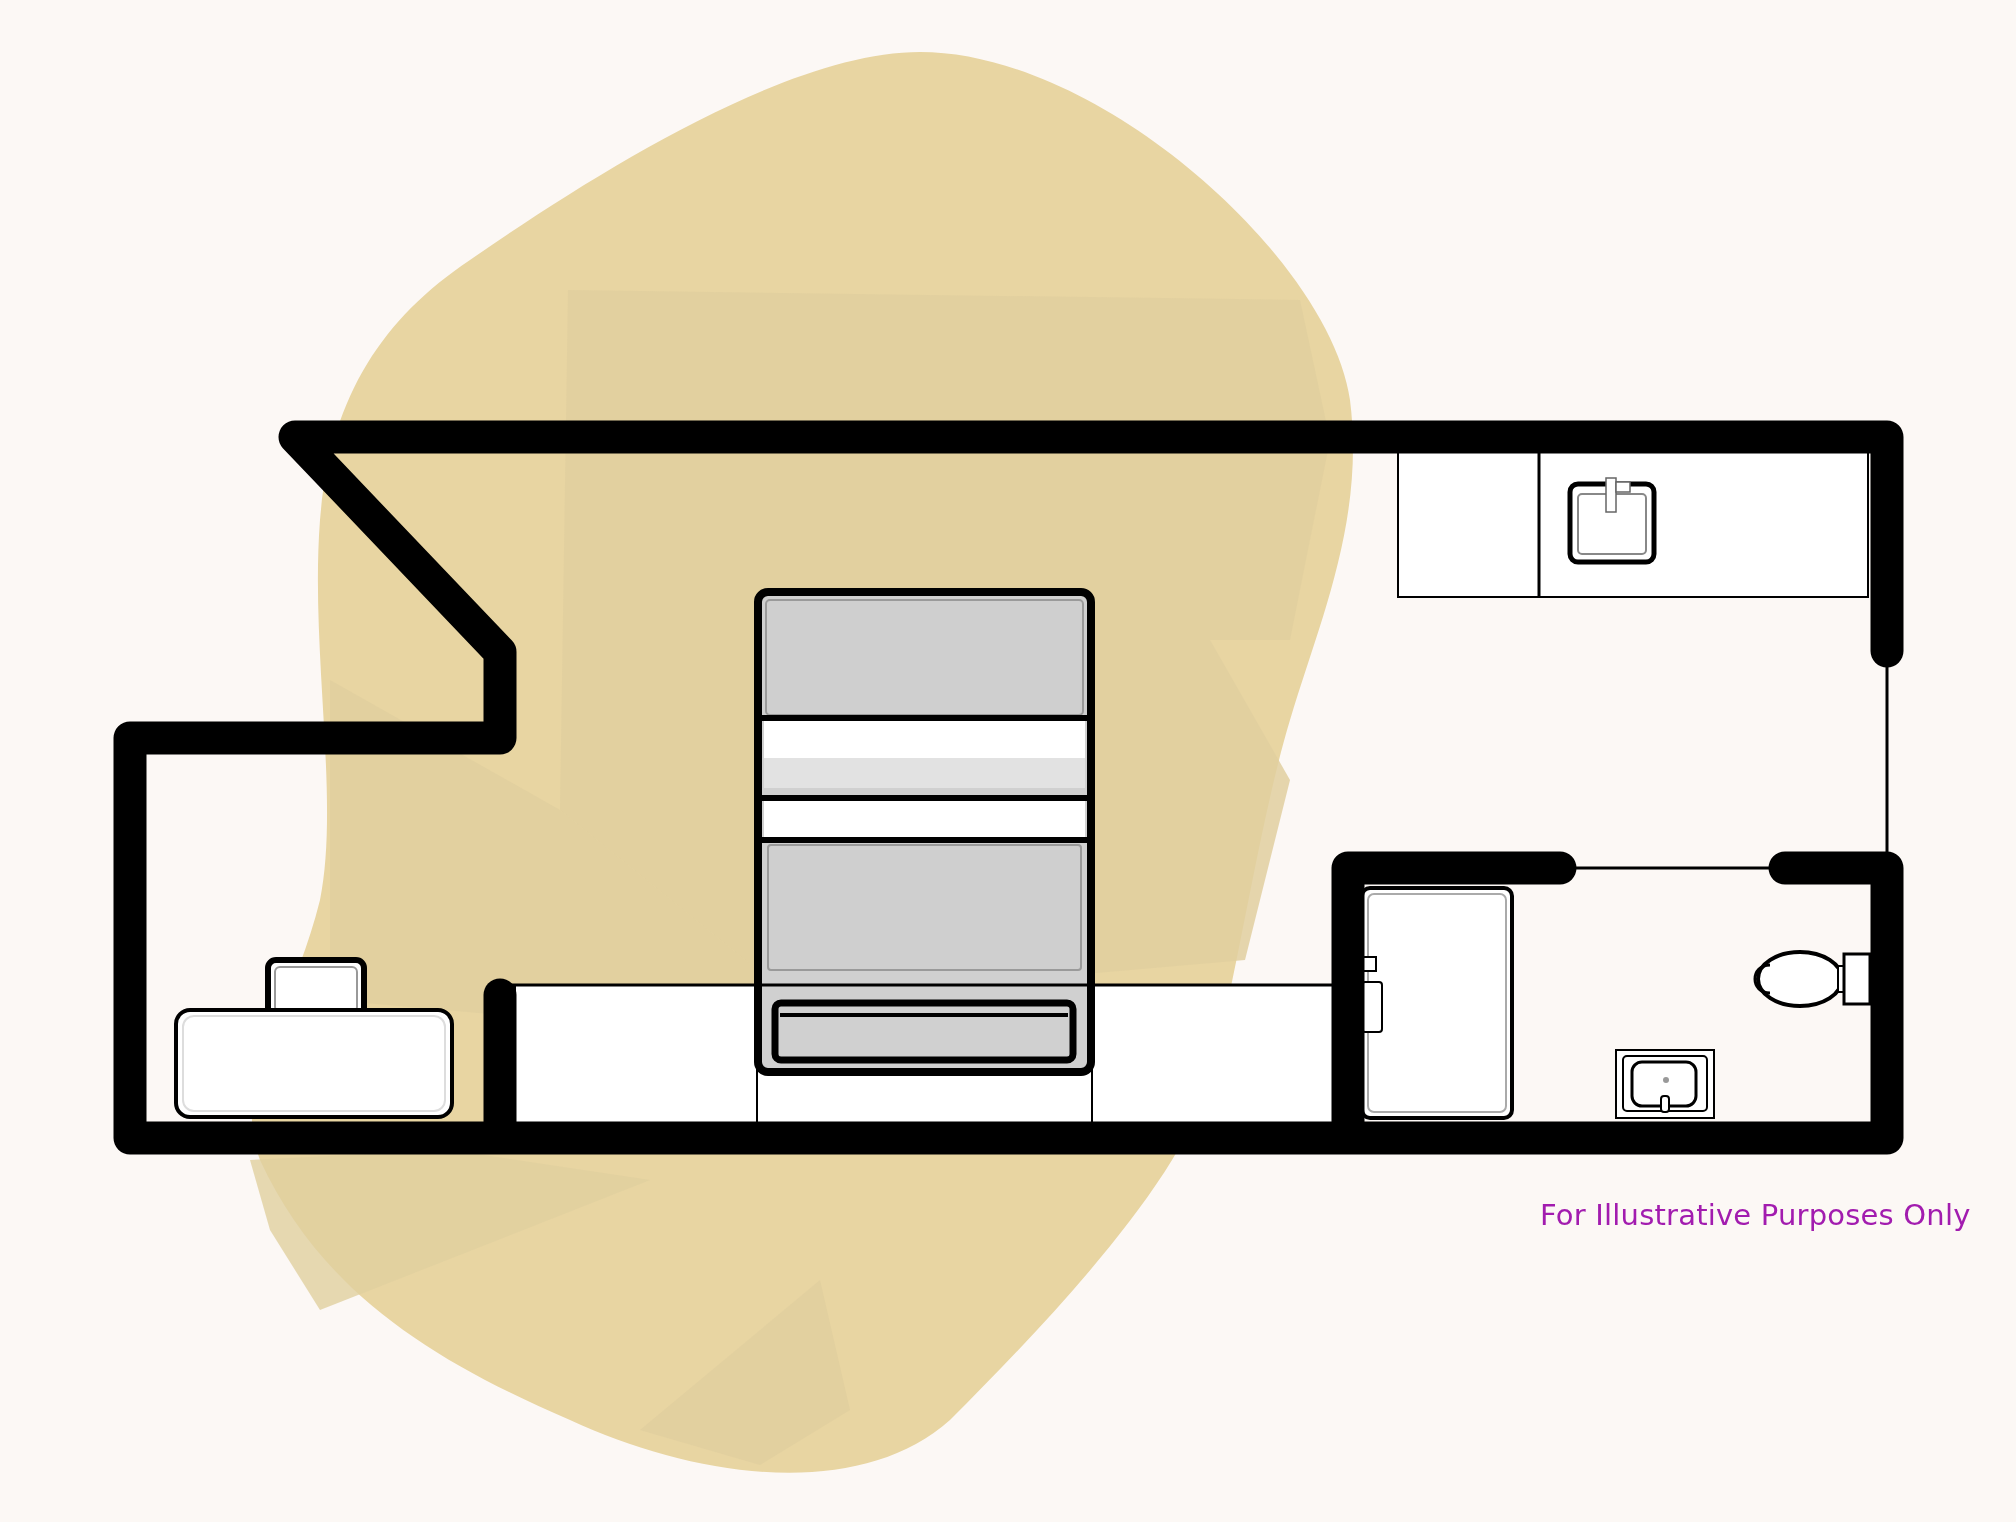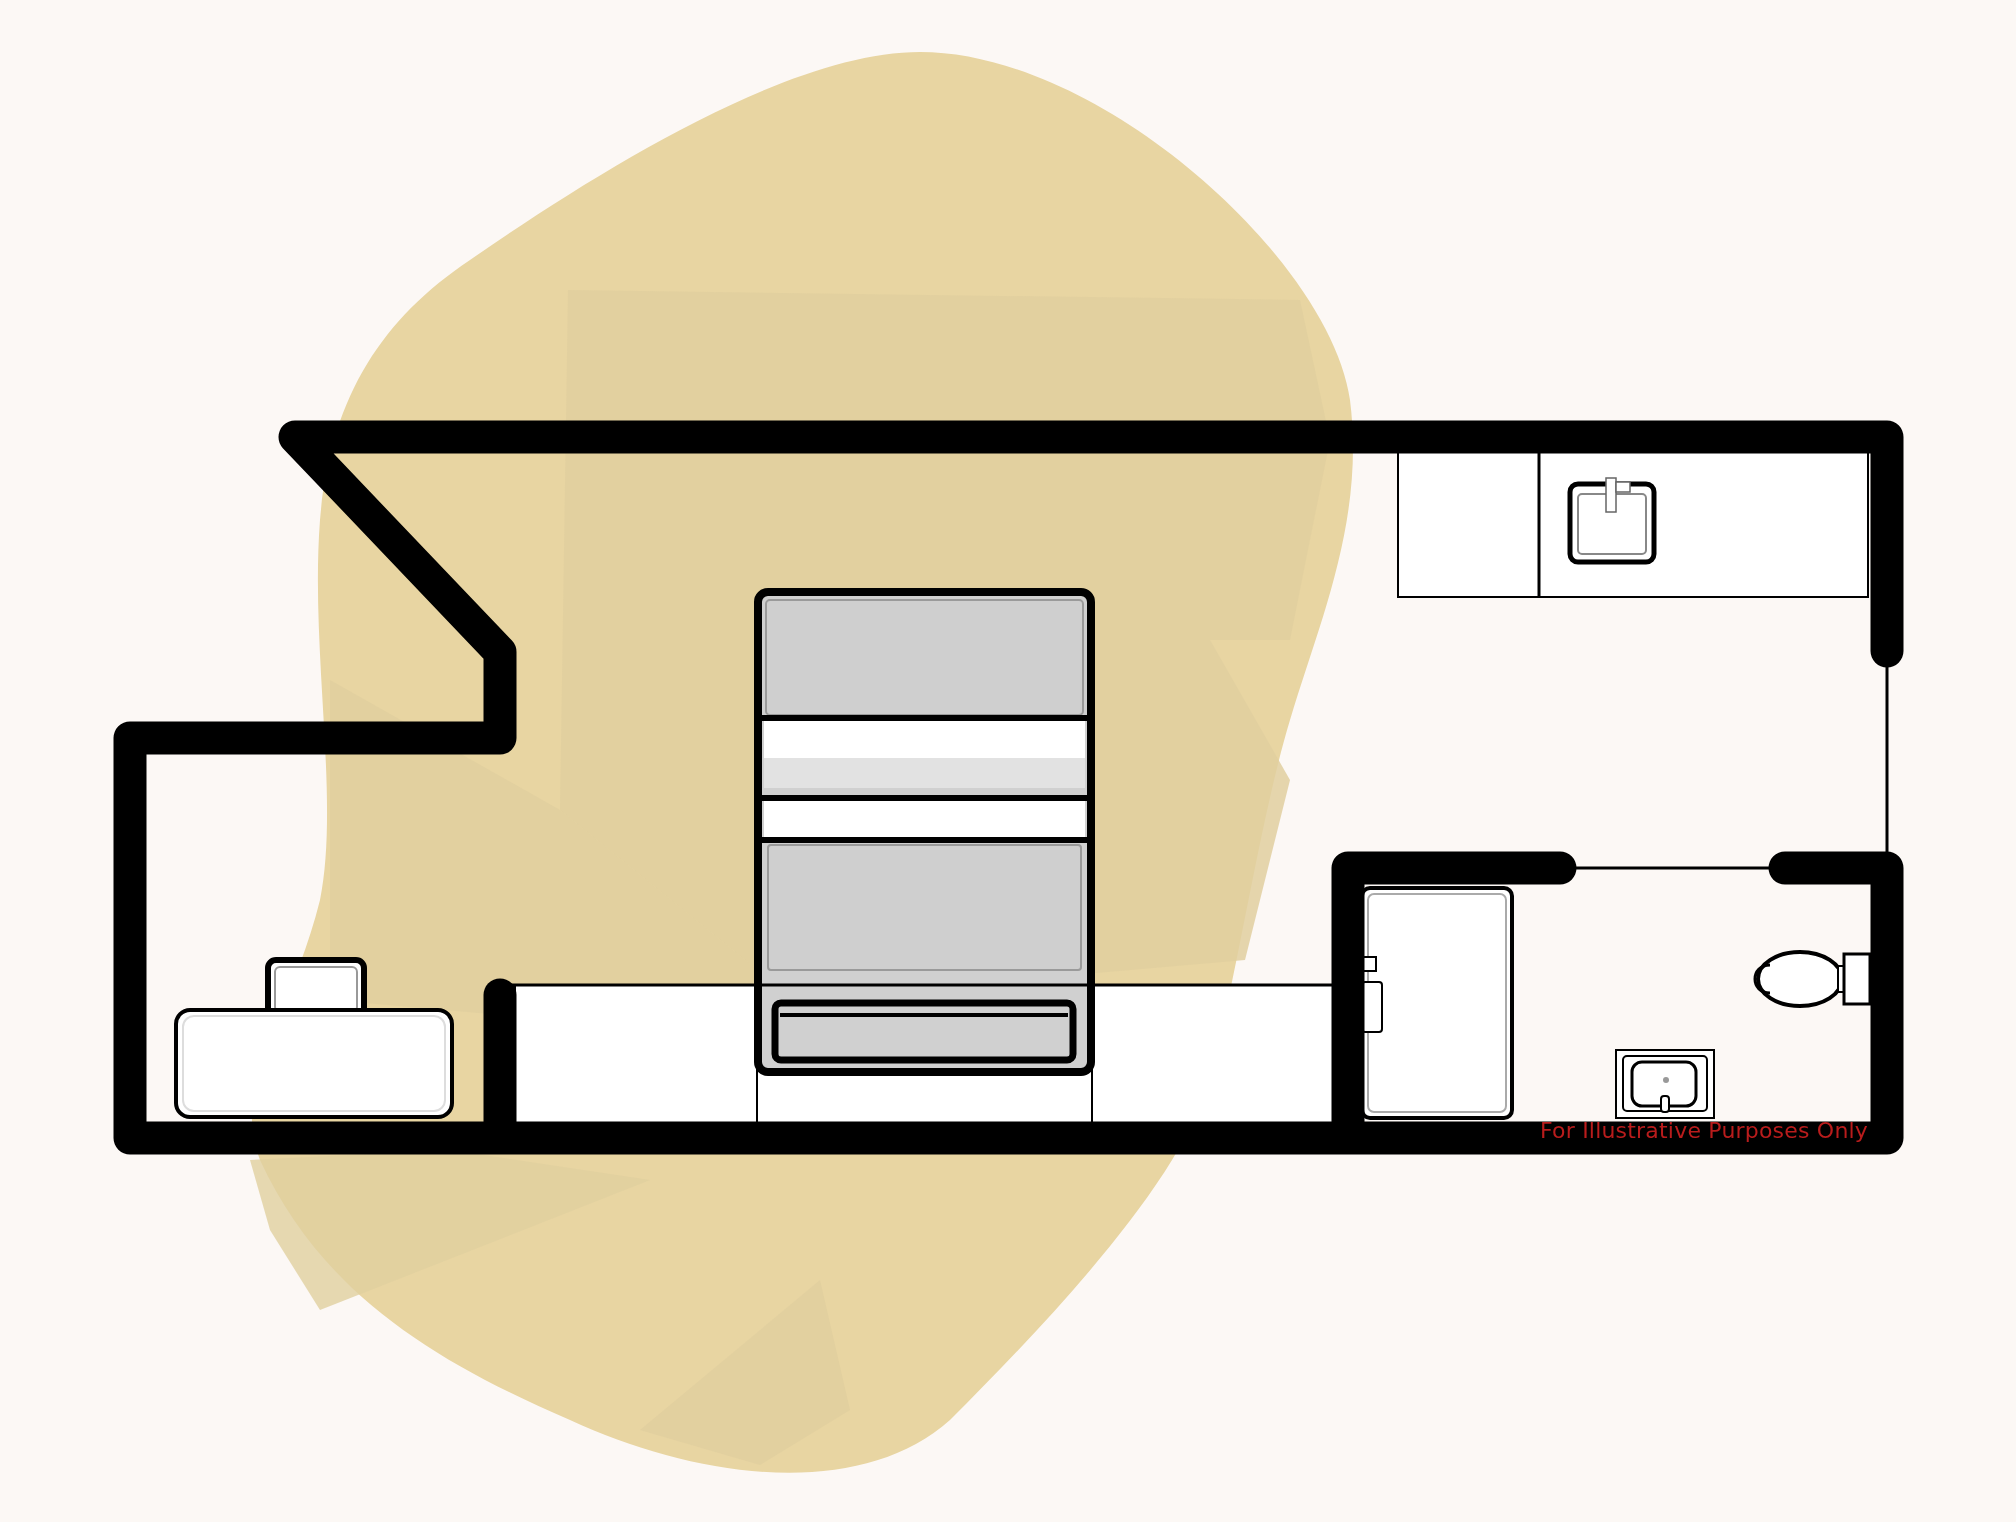--- a/index.html
+++ b/index.html
@@ -1,18 +1,18 @@
 <!DOCTYPE html>
 <html><head>
 <meta charset="utf-8">
 <style>
   html, body { margin: 0; padding: 0; }
   body { width: 2016px; height: 1522px; background: #fcf8f5; position: relative; overflow: hidden; font-family: "DejaVu Sans", sans-serif; }
   #plan { position: absolute; left: 0; top: 0; width: 2016px; height: 1522px; }
-  .caption { position: absolute; left: 1540px; top: 1118px; font-size: 22px; color: #b91c1c; letter-spacing: 0.2px; font-family: "DejaVu Sans", sans-serif; }
+  .caption { position: absolute; left: 1540px; top: 1198px; font-size: 29px; color: #a21caf; letter-spacing: 0.2px; font-family: "DejaVu Sans", sans-serif; }
 </style>
 </head>
 <body>
 
 <svg id="plan" viewBox="0 0 2016 1522" xmlns="http://www.w3.org/2000/svg">
 
   <g>
     <path d="M 920 52 C 1100 52, 1330 260, 1350 400 C 1365 520, 1320 620, 1290 720 C 1260 820, 1240 960, 1210 1080 C 1180 1180, 1060 1310, 950 1420 C 860 1500, 700 1480, 570 1420 C 430 1360, 320 1290, 260 1160 C 230 1080, 290 1020, 320 900 C 340 800, 310 650, 320 520 C 330 400, 380 320, 470 260 C 600 170, 790 52, 920 52 Z" fill="#e8d5a2"></path>
     <path d="M 568 290 L 1300 300 L 1330 440 L 1290 640 L 1210 640 L 1290 780 L 1245 960 L 900 990 L 770 980 L 560 810 Z" fill="#e0cf9f" opacity="0.85"></path>
     <path d="M 330 680 L 560 810 L 770 980 L 560 1020 L 330 1000 Z" fill="#e0cf9f" opacity="0.85"></path>

